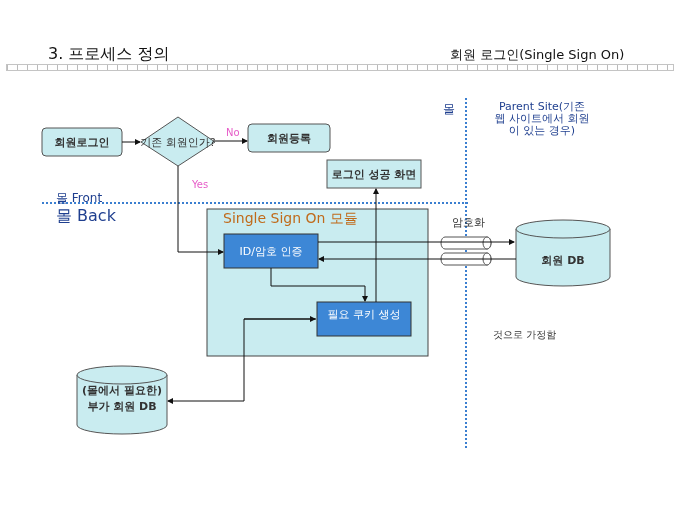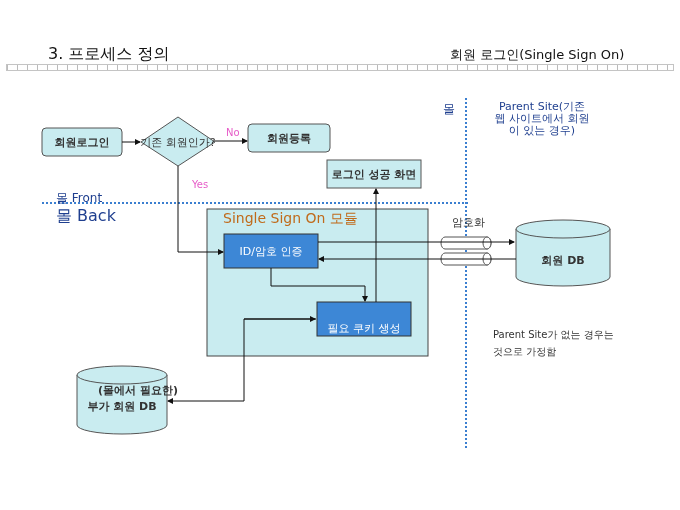--- a/index.html
+++ b/index.html
@@ -82,30 +82,29 @@
   <polyline points="316,319 244,319 244,401 168,401" fill="none" stroke="#111" marker-end="url(#arr)"></polyline>
   <line x1="244" y1="319" x2="315" y2="319" stroke="#111" marker-end="url(#arr)"></line>
 </svg>
 
 <div class="boxlbl" style="left:42px;top:128px;width:80px;height:28px;font-family:Liberation Mono, monospace;">회원로그인</div>
 <div class="boxlbl" style="left:136px;top:134px;width:84px;height:16px;font-weight:normal;font-size:11px;">기존 회원인가?</div>
 <div class="boxlbl" style="left:248px;top:124px;width:82px;height:28px;">회원등록</div>
 <div class="boxlbl" style="left:327px;top:160px;width:94px;height:28px;">로그인 성공 화면</div>
 <div class="lbl" style="left:223px;top:210px;font-size:14px;color:#c06a1a;">Single Sign On 모듈</div>
 <div class="boxlbl bluebox" style="left:224px;top:234px;width:94px;height:34px;">ID/암호 인증</div>
-<div class="boxlbl bluebox" style="left:317px;top:302px;width:94px;height:52px;">필요 쿠키 생성</div>
+<div class="boxlbl bluebox" style="left:317px;top:288px;width:94px;height:52px;">필요 쿠키 생성</div>
 <div class="boxlbl" style="left:516px;top:250px;width:94px;height:20px;">회원 DB</div>
-<div class="boxlbl" style="left:77px;top:382px;width:90px;height:16px;padding-left:16px;">(몰에서 필요한)</div>
+<div class="boxlbl" style="left:77px;top:382px;width:90px;height:16px;">(몰에서 필요한)</div>
 <div class="boxlbl" style="left:77px;top:398px;width:90px;height:16px;">부가 회원 DB</div>
 
 <div class="lbl" style="left:226px;top:127px;color:#e65cc8;font-size:10px;">No</div>
 <div class="lbl" style="left:192px;top:179px;color:#e65cc8;font-size:10px;">Yes</div>
 <div class="lbl" style="left:452px;top:215px;color:#333;font-size:11px;">암호화</div>
 
 <div class="lbl" style="left:56px;top:190px;font-size:12px;color:#1f3f8f;">몰 Front</div>
 <div class="lbl" style="left:56px;top:206px;font-size:16px;color:#1f3f8f;">몰 Back</div>
 <div class="lbl" style="left:443px;top:101px;font-size:12px;color:#1f3f8f;">몰</div>
 <div class="parent">Parent Site(기존 웹 사이트에서 회원이 있는 경우)</div>
 
 <div class="note">
-  <div>Parent Site가 없는 경우는</div>
   <div>것으로 가정함</div>
 </div>
 
 </body></html>

